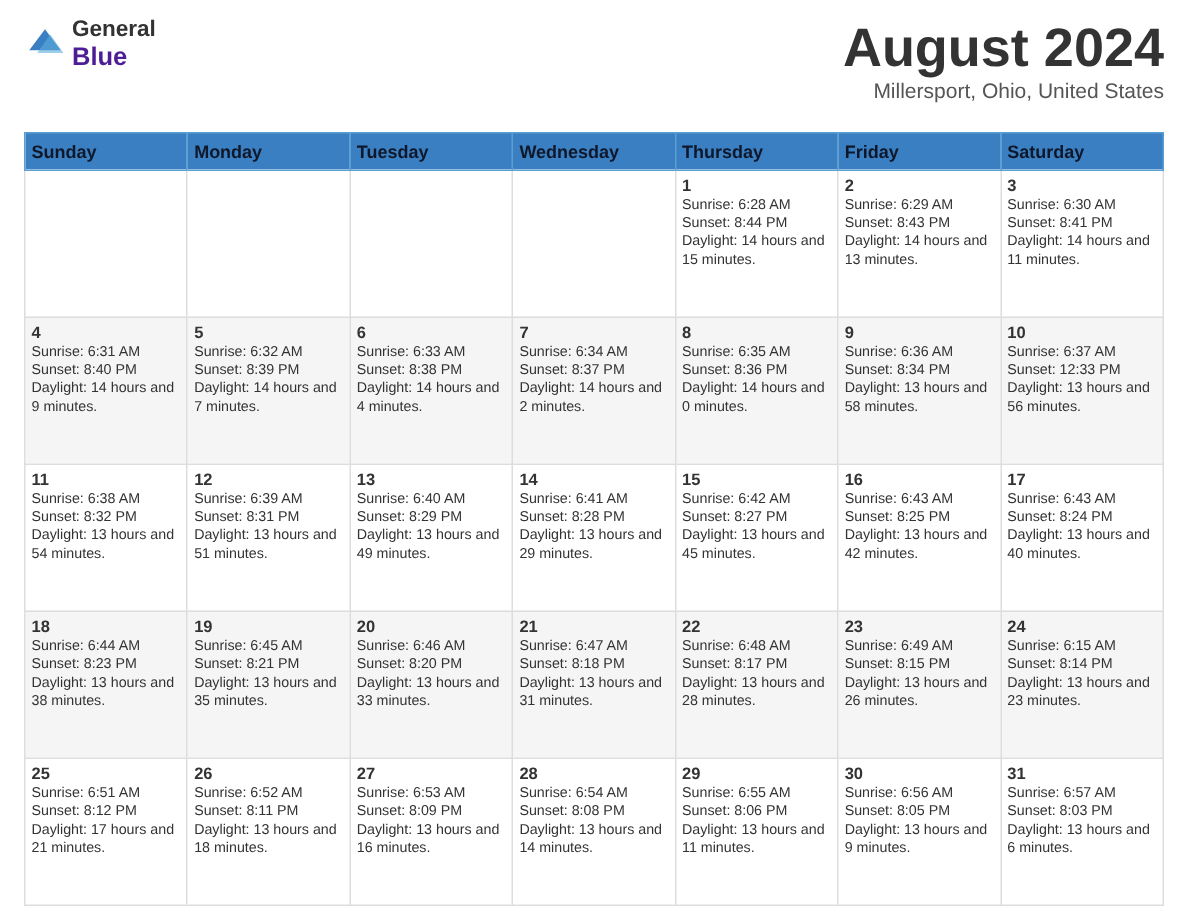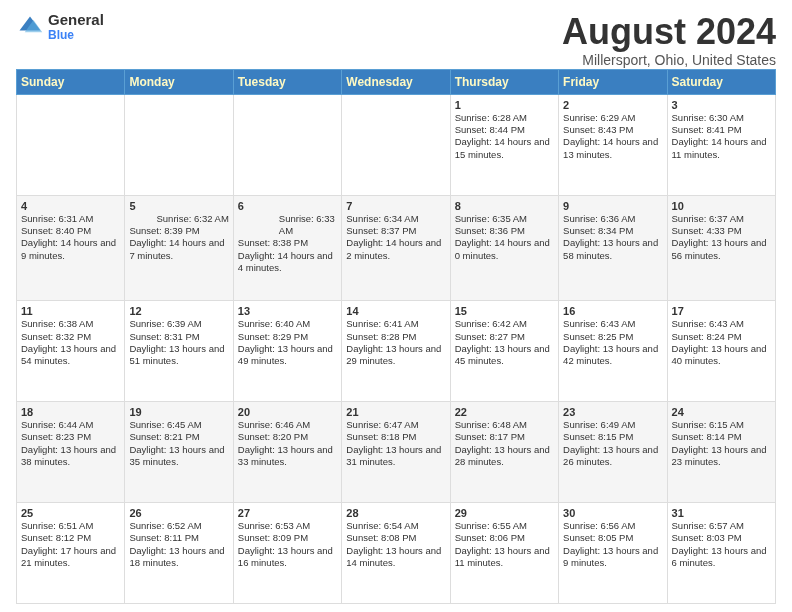--- a/index.html
+++ b/index.html
@@ -14,41 +14,41 @@
       width: 792px;
       height: 612px;
       padding: 12px 16px 8px 16px;
       display: flex;
       flex-direction: column;
     }
     .header {
       display: flex;
       align-items: flex-start;
       justify-content: space-between;
-      margin-bottom: 1px;
+      margin-bottom: 20px;
     }
     .logo {
       display: flex;
       align-items: center;
       gap: 4px;
     }
     .logo-text {
       display: flex;
       flex-direction: column;
       line-height: 1.1;
     }
     .logo-text .general {
       font-size: 15px;
       font-weight: bold;
       color: #333;
     }
     .logo-text .blue {
-      font-size: 12px;
-      font-weight: bold;
-      color: #3b82f6;
+      font-size: 17px;
+      font-weight: bold;
+      color: #4c1d95;
     }
     .logo-icon {
       width: 28px;
       height: 28px;
     }
     .title-block {
       text-align: right;
     }
     .title-block h1 {
       font-size: 36px;
@@ -64,21 +64,21 @@
     .calendar {
       flex: 1;
       border-collapse: collapse;
       width: 100%;
       table-layout: fixed;
     }
     .calendar thead tr {
       background-color: #3a7fc1;
     }
     .calendar thead th {
-      color: #fef9c3;
+      color: #0f172a;
       font-size: 12px;
       font-weight: bold;
       padding: 5px 4px;
       text-align: left;
       border: 1px solid #5a9fd4;
     }
     .calendar tbody td {
       vertical-align: top;
       padding: 4px 4px;
       font-size: 9.5px;
@@ -169,27 +169,27 @@
         </tr>
         <tr>
           <td>
             <span class="day-num">4</span>
             <div style="line-height: 1.3;">Sunrise: 6:31 AM</div>
             <div style="line-height: 1.3;">Sunset: 8:40 PM</div>
             <div style="line-height: 1.3;">Daylight: 14 hours and 9 minutes.</div>
           </td>
           <td>
             <span class="day-num">5</span>
-            <div style="line-height: 1.3; text-align: right;">Sunrise: 6:32 AM</div>
+            <div style="line-height: 1.3;">Sunrise: 6:32 AM</div>
             <div style="line-height: 1.3;">Sunset: 8:39 PM</div>
             <div style="line-height: 1.3;">Daylight: 14 hours and 7 minutes.</div>
           </td>
           <td>
             <span class="day-num">6</span>
-            <div style="line-height: 1.3; margin-left: 41px;">Sunrise: 6:33 AM</div>
+            <div style="line-height: 1.3;">Sunrise: 6:33 AM</div>
             <div style="line-height: 1.3;">Sunset: 8:38 PM</div>
             <div style="line-height: 1.3;">Daylight: 14 hours and 4 minutes.</div>
           </td>
           <td>
             <span class="day-num">7</span>
             <div style="line-height: 1.3;">Sunrise: 6:34 AM</div>
             <div style="line-height: 1.3;">Sunset: 8:37 PM</div>
             <div style="line-height: 1.3;">Daylight: 14 hours and 2 minutes.</div>
           </td>
           <td>
@@ -200,21 +200,21 @@
           </td>
           <td>
             <span class="day-num">9</span>
             <div style="line-height: 1.3;">Sunrise: 6:36 AM</div>
             <div style="line-height: 1.3;">Sunset: 8:34 PM</div>
             <div style="line-height: 1.3;">Daylight: 13 hours and 58 minutes.</div>
           </td>
           <td>
             <span class="day-num">10</span>
             <div style="line-height: 1.3;">Sunrise: 6:37 AM</div>
-            <div style="line-height: 1.3;">Sunset: 4:33 PM</div>
+            <div style="line-height: 1.3;">Sunset: 12:33 PM</div>
             <div style="line-height: 1.3;">Daylight: 13 hours and 56 minutes.</div>
           </td>
         </tr>
         <tr>
           <td>
             <span class="day-num">11</span>
             <div style="line-height: 1.3;">Sunrise: 6:38 AM</div>
             <div style="line-height: 1.3;">Sunset: 8:32 PM</div>
             <div style="line-height: 1.3;">Daylight: 13 hours and 54 minutes.</div>
           </td>

